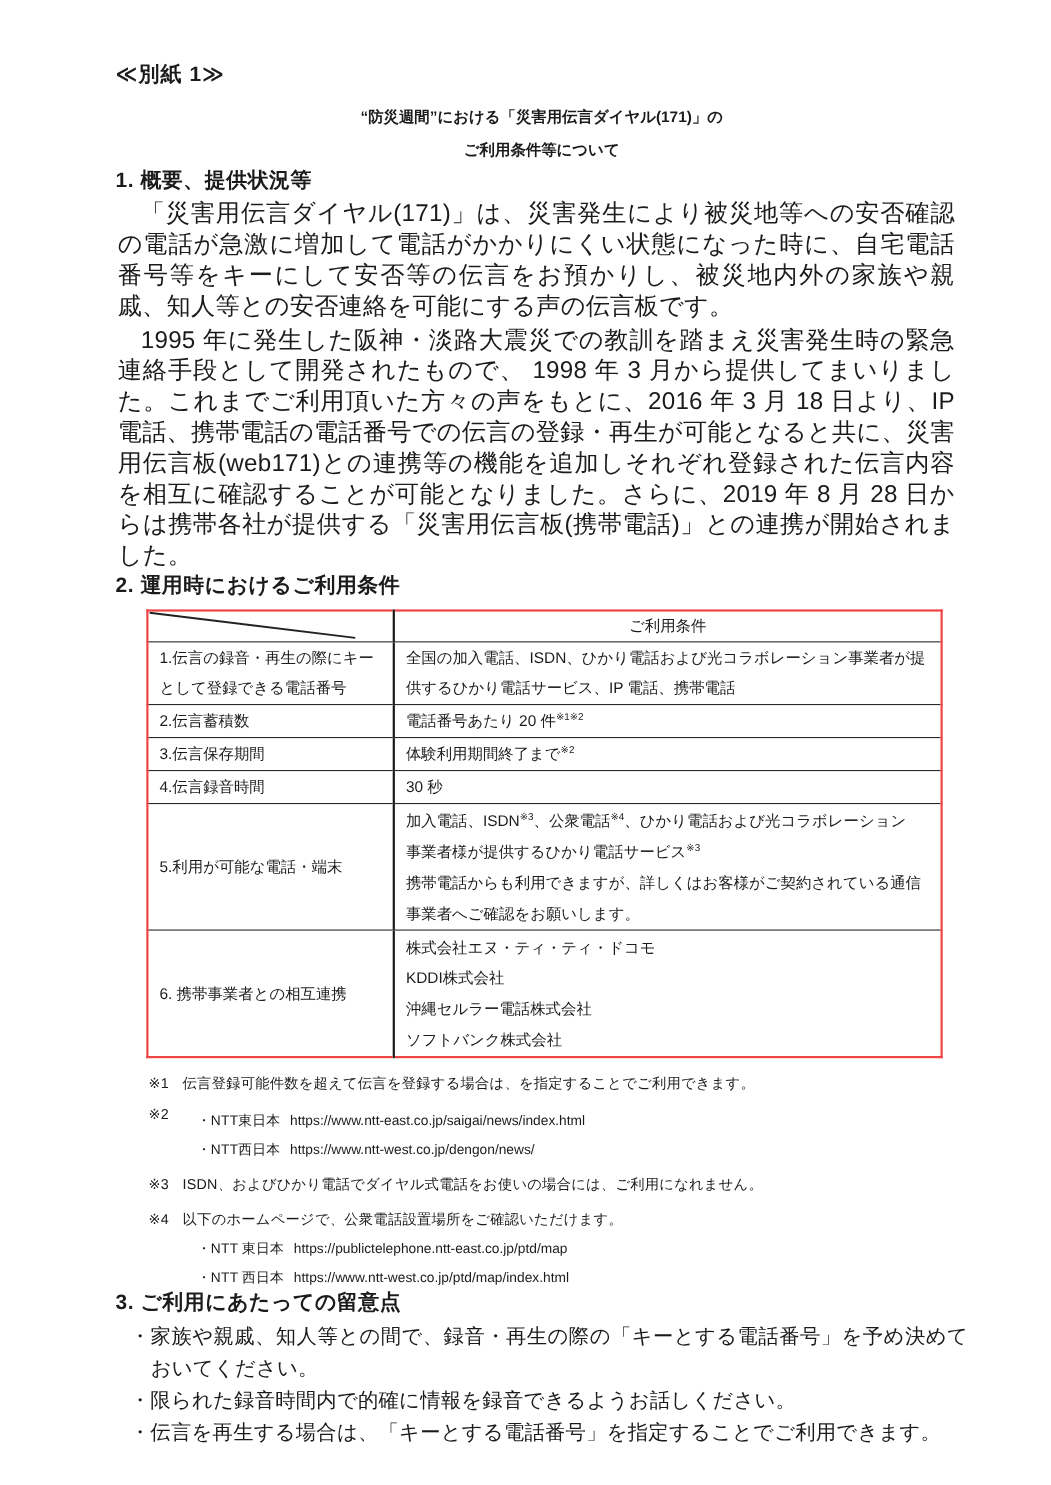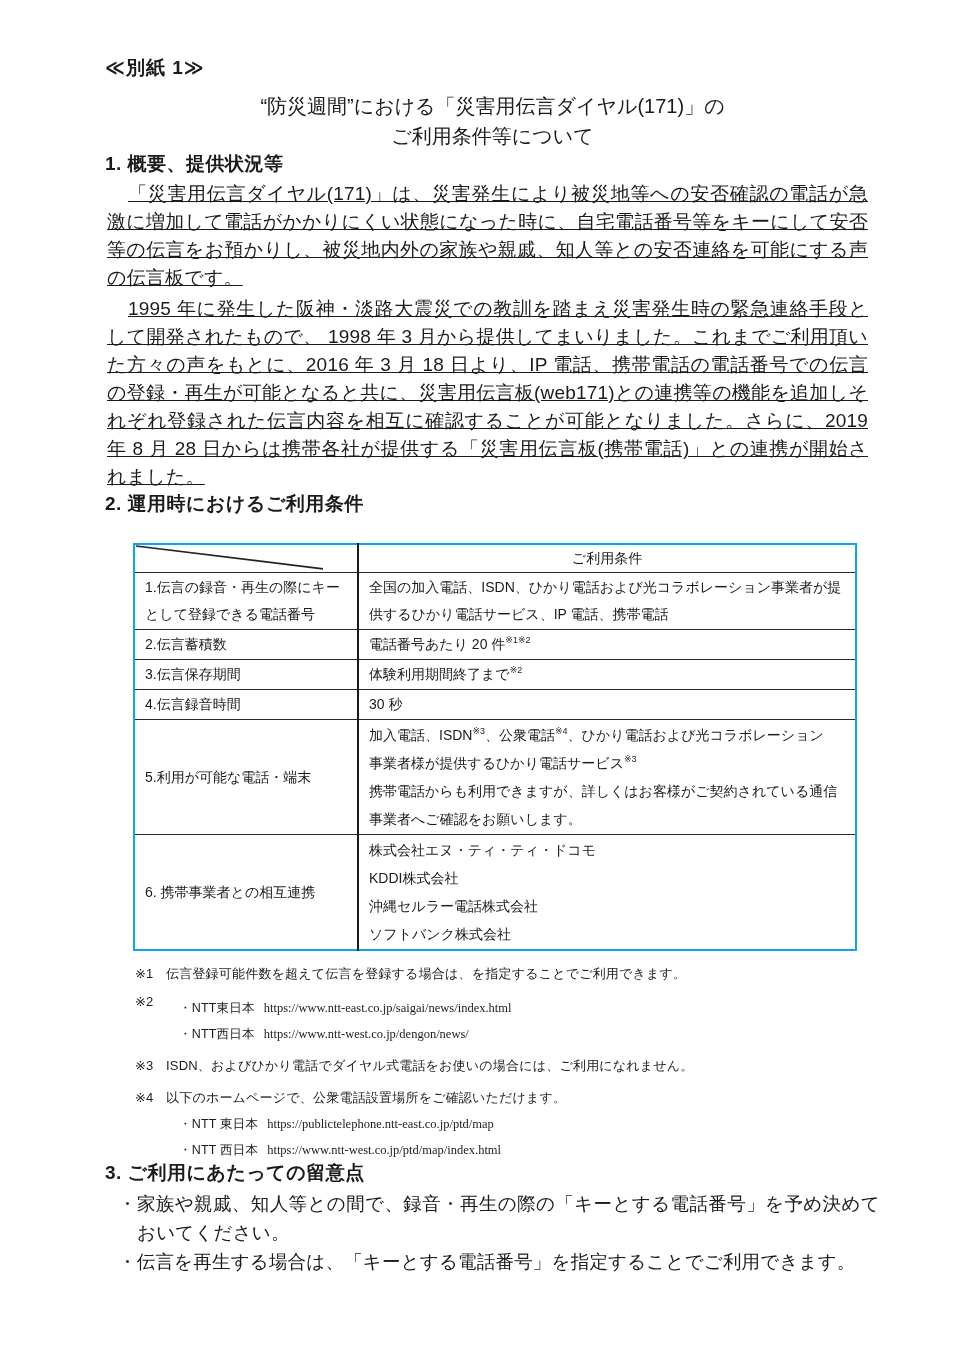--- a/index.html
+++ b/index.html
@@ -7,52 +7,52 @@
     position:relative;
     width:955px; height:1350px;
     box-sizing:border-box;
     background:#ffffff;
     color:#1b1b1b;
     font-family:"Liberation Sans","DejaVu Sans",sans-serif;
     padding:55px 75px 0 105px;
     overflow:hidden;
   }
   .doc-tag { font-size:19px; font-weight:700; letter-spacing:1px; }
-  .doc-title { text-align:center; font-weight:400; font-size:20px; line-height:30px; margin-top:10px; }
+  .doc-title { text-align:center; font-weight:700; font-size:14px; line-height:30px; margin-top:10px; }
   .sec-heading { font-size:19px; font-weight:700; letter-spacing:0.5px; }
   .body-para {
-    font-size:19px; line-height:28px; text-align:justify;
-    margin:3px 12px 0 2px; text-indent:21px; letter-spacing:0.2px;text-decoration:underline;
+    font-size:22px; line-height:28px; text-align:justify;
+    margin:3px 12px 0 2px; text-indent:21px; letter-spacing:0.2px;
   }
   
   table.cond-table {
     border-collapse:collapse; table-layout:fixed;
-    width:722px; margin:26px 0 0 28px;
-    font-size:14px; border:2px solid #0ea5e9;
+    width:722px; margin:9px 0 0 28px;
+    font-size:14px; border:2px solid #ef4444;
   }
   .cond-table td {
     border:1px solid #2a2a2a;
     padding:1px 10px; line-height:27px;
     vertical-align:middle; word-break:break-all;
   }
   .cond-table td.c1cell { border-right:2px solid #1a1a1a; }
   .cond-table .head-row td { height:26px; padding:0 10px; }
   .head-cell { text-align:center; }
   .diag-cell { position:relative; padding:0 !important; }
   .diag-cell svg { position:absolute; left:0; top:0; width:100%; height:100%; display:block; }
   sup { font-size:9px; line-height:0; vertical-align:super; }
   .cell-line { line-height:28px; }
   
   .notes { margin:13px 0 0 30px; font-size:13px; letter-spacing:0.2px; }
   .note { display:flex; margin-top:8px; line-height:20px; }
   .note-mark { flex:none; width:31px; }
   .note-body { flex:1; }
   .note-sub { margin-top:4px; }
   .note-link { margin:6px 0 0 13px; font-size:12.5px; }
-  .note-link .link-url { margin-left:9px; letter-spacing:0;font-family:Liberation Serif, serif; }
+  .note-link .link-url { margin-left:9px; letter-spacing:0; }
   .n34 { margin-top:12px; }
   
   .bullets { margin-top:3px; }
   .bullet {
     font-size:18.5px; line-height:29px; text-align:justify;
     margin-left:13px; padding-left:19px; text-indent:-19px;
     letter-spacing:0.2px;
   }
 </style>
 </head>
@@ -145,16 +145,17 @@
         <div>以下のホームページで、公衆電話設置場所をご確認いただけます。</div>
         <div class="note-link"><span class="link-label">・NTT 東日本</span><span class="link-url">https://publictelephone.ntt-east.co.jp/ptd/map</span></div>
         <div class="note-link"><span class="link-label">・NTT 西日本</span><span class="link-url">https://www.ntt-west.co.jp/ptd/map/index.html</span></div>
       </span>
     </div>
   </div>
 
   <div class="sec-heading">3. ご利用にあたっての留意点</div>
   <div class="bullets">
     <div class="bullet">・家族や親戚、知人等との間で、録音・再生の際の「キーとする電話番号」を予め決めておいてください。</div>
+    <div class="bullet">・限られた録音時間内で的確に情報を録音できるようお話しください。</div>
     <div class="bullet">・伝言を再生する場合は、「キーとする電話番号」を指定することでご利用できます。</div>
   </div>
 
 </div>
 
 </body></html>

